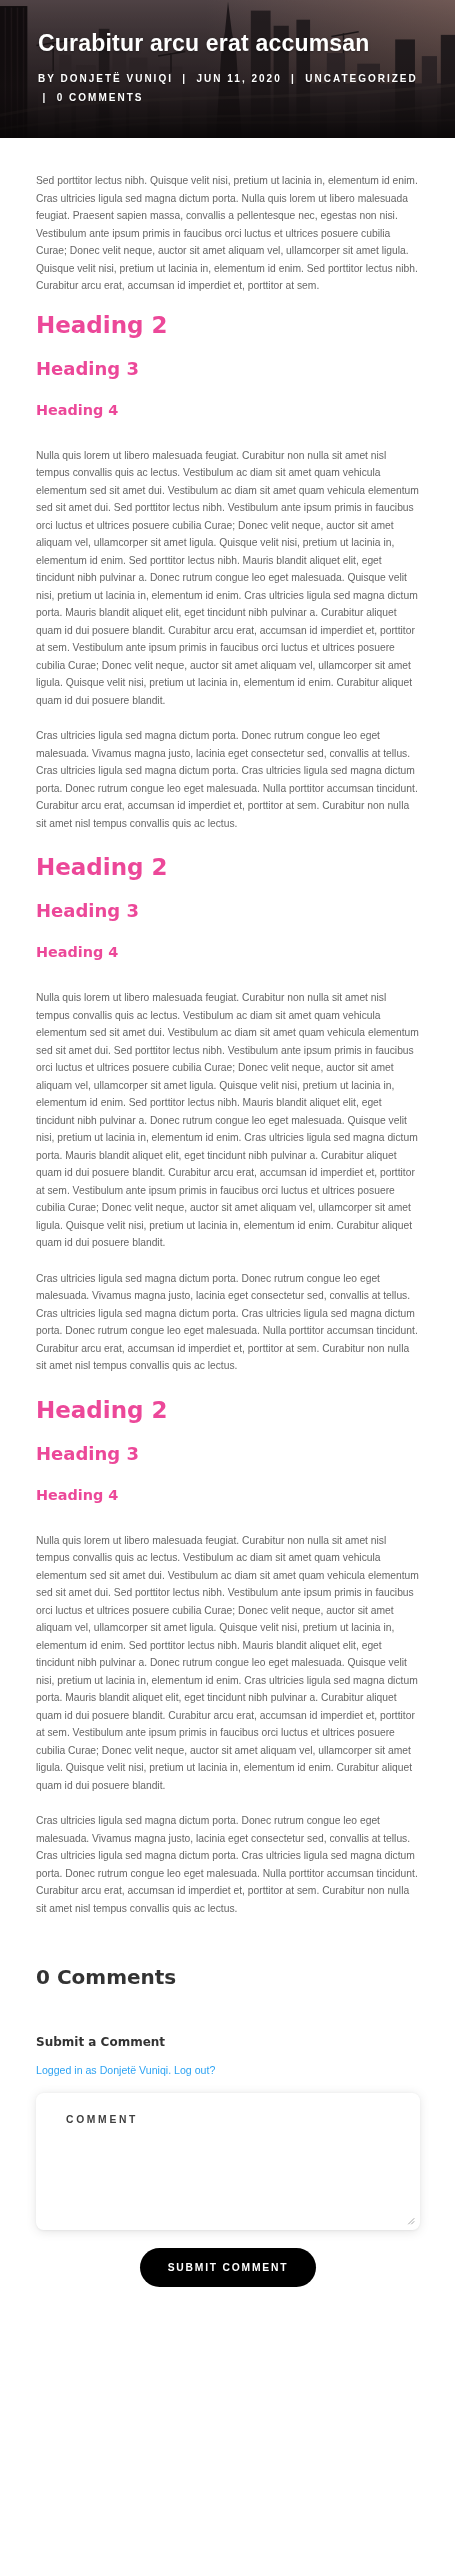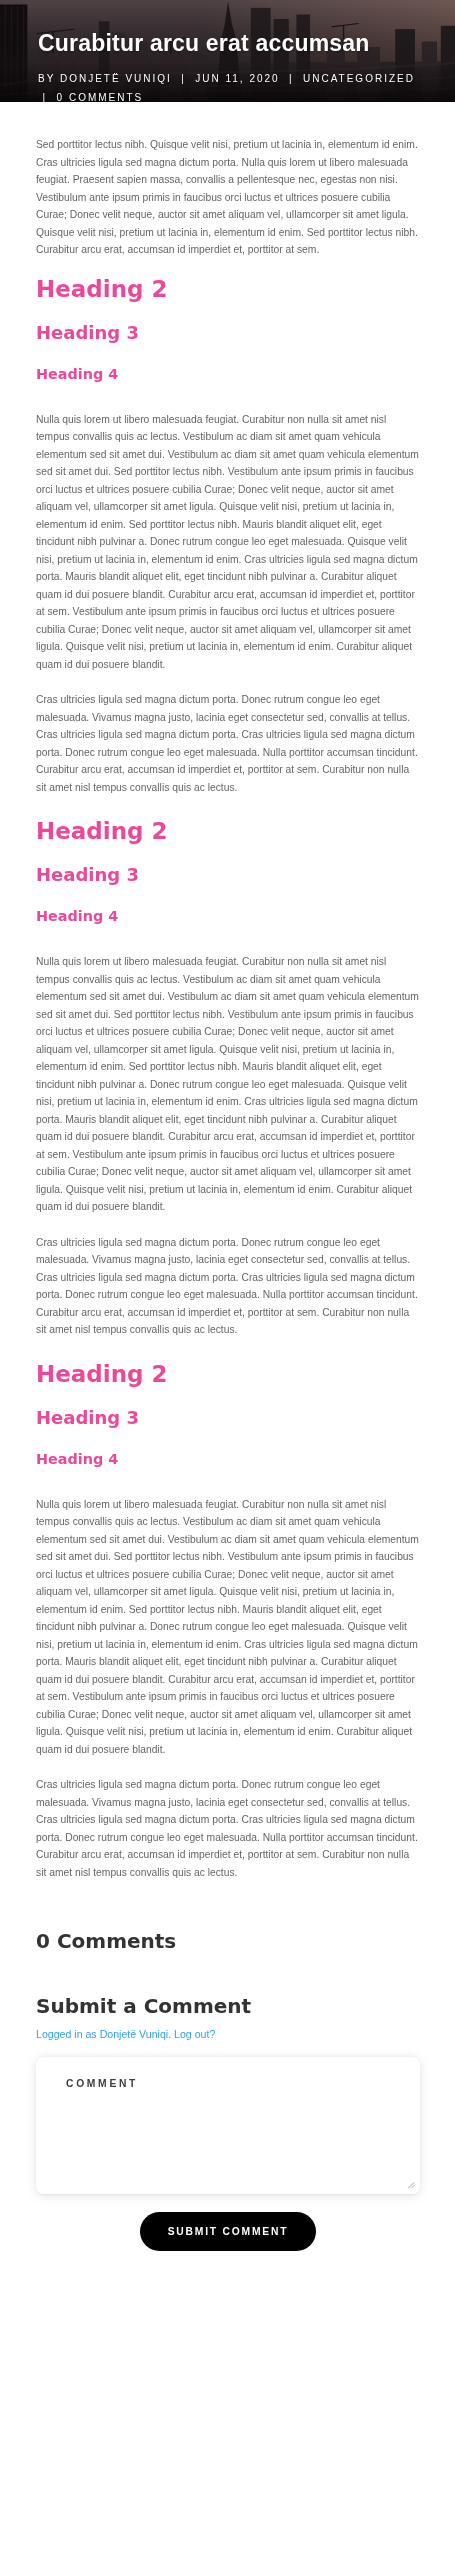--- a/index.html
+++ b/index.html
@@ -5,35 +5,35 @@
   html, body { margin: 0; padding: 0; }
   body {
     width: 456px; height: 2576px; overflow: hidden;
     background: #ffffff;
     font-family: "Liberation Sans", sans-serif;
     -webkit-font-smoothing: antialiased;
   }
 
   
   .hero {
-    position: relative; width: 456px; height: 102px; overflow: hidden;
+    position: relative; width: 456px; height: 138px; overflow: hidden;
     background: #3c3236;
   }
   .hero svg.bg { position: absolute; inset: 0; width: 100%; height: 100%; display: block; }
   .hero-content {
     position: absolute; left: 38px; right: 34px; top: 29px; z-index: 2;
   }
   .post-title {
     margin: 0; color: #ffffff; font-size: 23px; line-height: 29px;
     font-weight: 700; letter-spacing: 0.2px;
     font-family: "Liberation Sans", sans-serif;
     text-shadow: 0 0.8px 2.3px rgba(0,0,0,0.35);
   }
   .post-meta {
-    margin-top: 10.6px; color: #ffffff; font-size: 10px; font-weight: 400;
+    margin-top: 10.6px; color: #ffffff; font-size: 10px; font-weight: 700;
     letter-spacing: 2px; line-height: 19px; text-transform: uppercase;
     text-shadow: 0 0.8px 1.5px rgba(0,0,0,0.35);
   }
   .post-meta a { color: #ffffff; text-decoration: none; }
   .post-meta .sep { margin: 0 4.6px; }
 
   
   .article { padding: 34px 36px 0 36px; }
   .article p {
     margin: 0 0 18px 0; color: #666666;
@@ -48,21 +48,21 @@
   .article .after-heads { margin-top: 29px; }
   .section + .section { margin-top: 23px; }
 
   
   .comments { padding: 0 36px; }
   .comments-count {
     margin: 47px 0 0 0; color: #333333; font-size: 20px; line-height: 26px;
     font-weight: 700; font-family: "DejaVu Sans", sans-serif;
   }
   .submit-heading {
-    margin: 41px 0 3px 0; color: #333333; font-size: 20px; line-height: 23px;
+    margin: 41px 0 3px 0; color: #333333; font-size: 12px; line-height: 23px;
     font-weight: 700; font-family: "DejaVu Sans", sans-serif;
   }
   .logged-line {
     margin: 9px 0 0 0; font-size: 10.6px; line-height: 15px; color: #2ea3f2;
   }
   .logged-line a { color: #2ea3f2; text-decoration: none; }
 
   .comment-card {
     position: relative; margin-top: 15px; height: 137px;
     background: #ffffff; border-radius: 7.6px;

